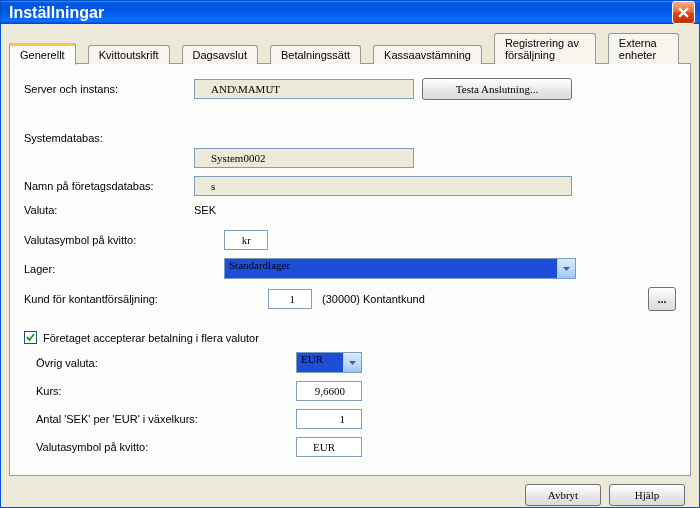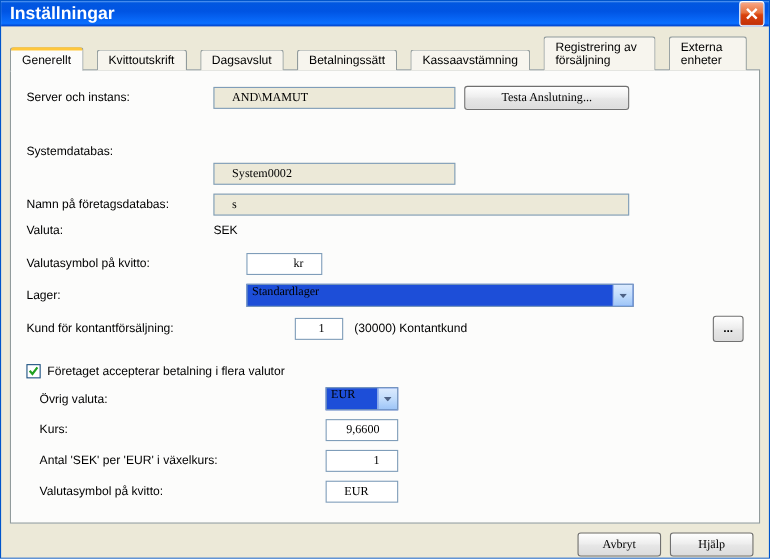--- a/index.html
+++ b/index.html
@@ -75,21 +75,21 @@
 
       <div class="row">
         <div class="lbl">Valuta:</div>
         <div>SEK</div>
       </div>
 
       <div style="height:6px"></div>
 
       <div class="row">
         <div class="lbl3">Valutasymbol på kvitto:</div>
-        <input type="text" class="field" style="width: 69px; text-align: right;" value="kr">
+        <input type="text" class="field" style="width: 44px; text-align: right;" value="kr">
       </div>
 
       <div class="row">
         <div class="lbl3">Lager:</div>
         <div class="select" style="width:352px">
           <div class="seltext">Standardlager</div>
           <div class="selbtn">
               <svg width="7" height="4">
                 <path d="M0 0 L7 0 L3.5 4 Z" fill="#4d6185"></path>
               </svg>

